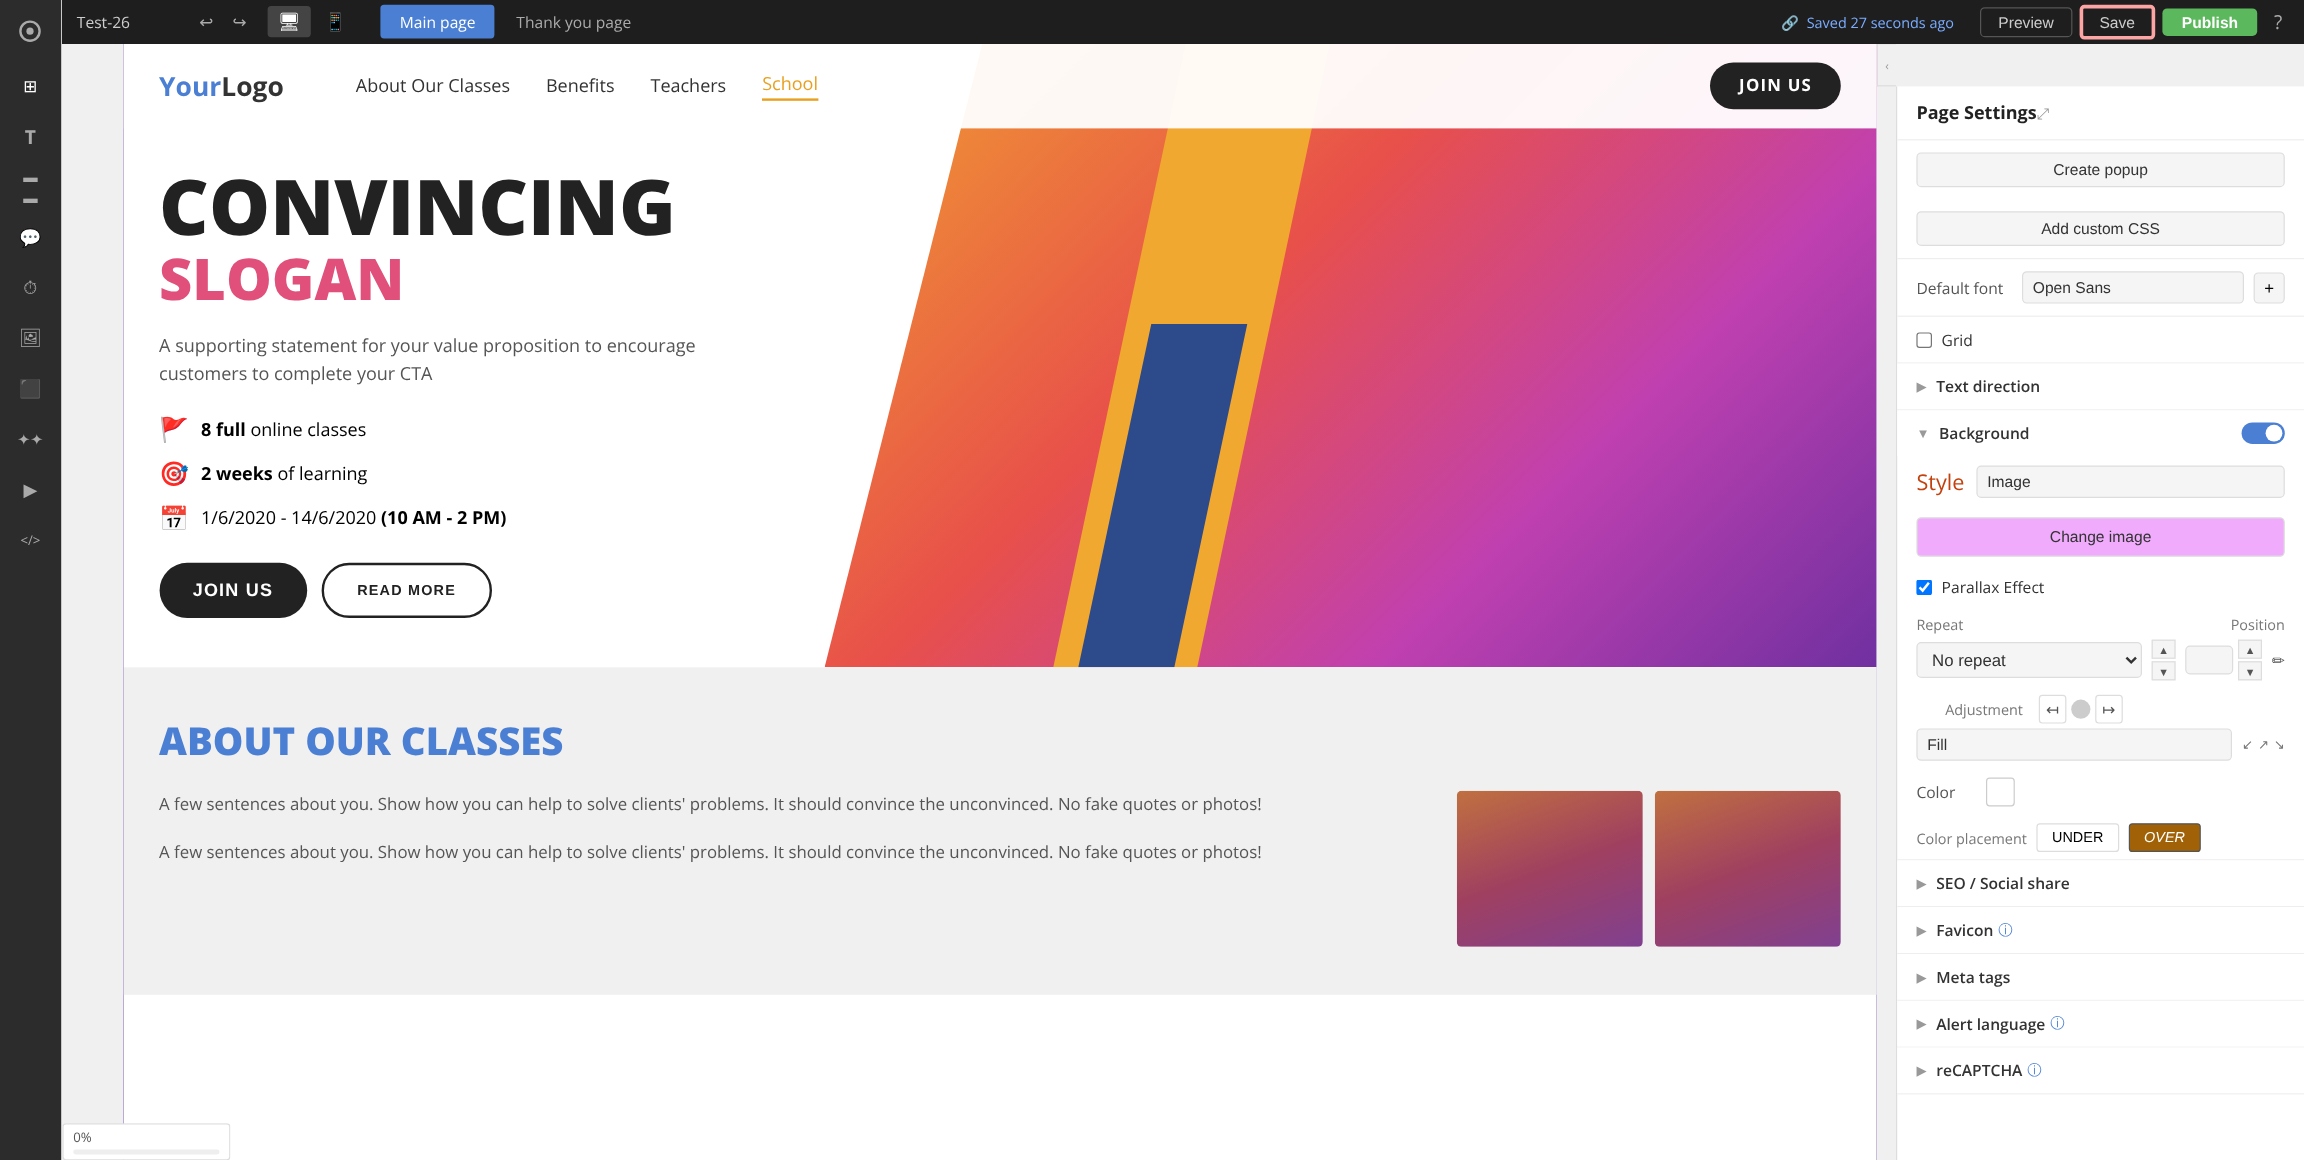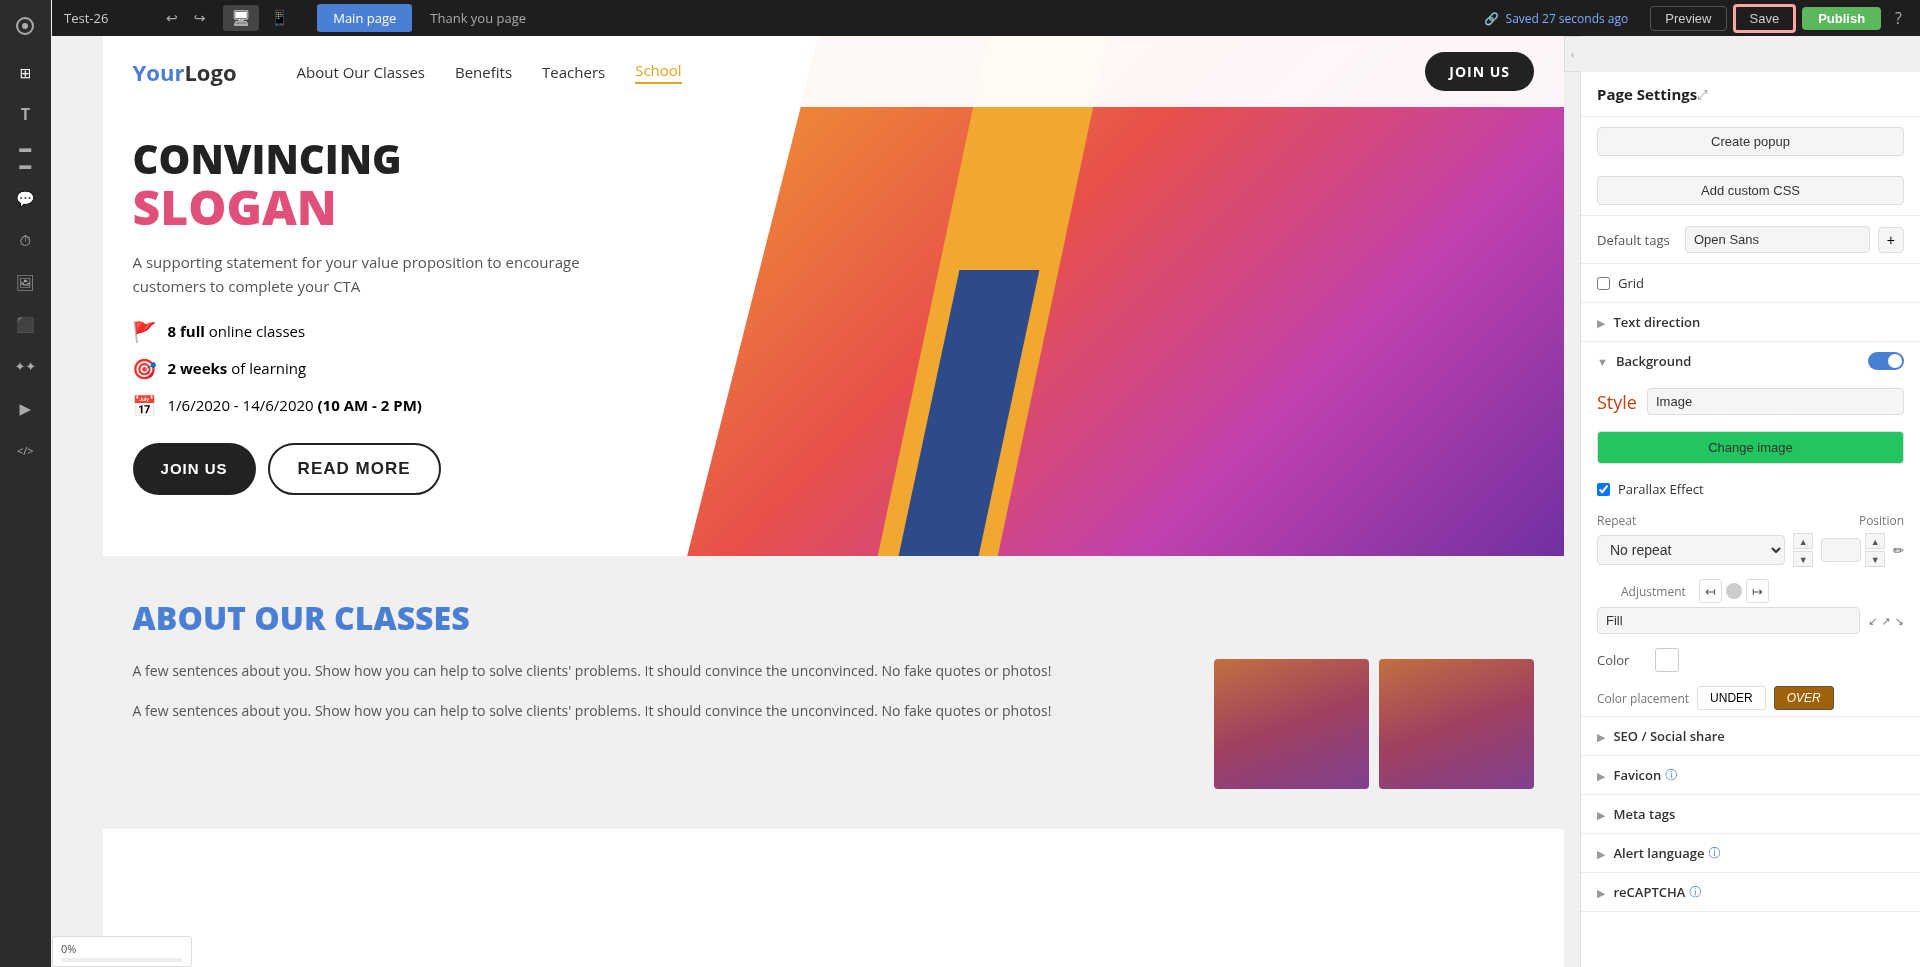--- a/index.html
+++ b/index.html
@@ -183,21 +183,21 @@
     }
 
     
     .hero-content {
       position: relative;
       z-index: 5;
       padding: 30px 30px 0 30px;
       max-width: 520px;
     }
     .hero-title {
-      font-size: 40px;
+      font-size: 64px;
       font-weight: 900;
       color: #222;
       line-height: 1.1;
     }
     .hero-slogan {
       font-size: 48px;
       font-weight: 900;
       color: #e0507a;
       line-height: 1.1;
     }
@@ -235,21 +235,21 @@
       font-weight: bold;
       cursor: pointer;
       border: none;
       letter-spacing: 1px;
     }
     .btn-read {
       background: transparent;
       color: #222;
       padding: 14px 28px;
       border-radius: 28px;
-      font-size: 17px;
+      font-size: 12px;
       font-weight: bold;
       cursor: pointer;
       border: 2px solid #222;
       letter-spacing: 1px;
       text-align: center;
     }
 
     
     .about-section {
       background: #f0f0f0;
@@ -381,21 +381,21 @@
       padding: 5px 8px;
       font-size: 13px;
       color: #333;
       cursor: pointer;
       appearance: none;
     }
 
     .change-image-btn {
       margin: 8px 16px;
       width: calc(100% - 32px);
-      background: #22c55e;
+      background: #f0abfc;
       border: 1px solid #ddd;
       border-radius: 4px;
       padding: 8px;
       cursor: pointer;
       font-size: 13px;
       color: #333;
       text-align: center;
     }
 
     .checkbox-row {
@@ -670,21 +670,21 @@
         <button class="panel-btn">Create popup</button>
       </div>
       <div class="panel-row">
         <button class="panel-btn">Add custom CSS</button>
       </div>
     </div>
 
 
     <div class="panel-section">
       <div class="panel-row">
-        <span class="panel-label">Default tags</span>
+        <span class="panel-label">Default font</span>
         <select class="style-select">
           <option>Open Sans</option>
           <option>Roboto</option>
           <option>Arial</option>
         </select>
         <button style="background:#f5f5f5;border:1px solid #ddd;border-radius:4px;padding:4px 8px;cursor:pointer;font-size:14px;">+</button>
       </div>
     </div>
 
     <div class="panel-section">

